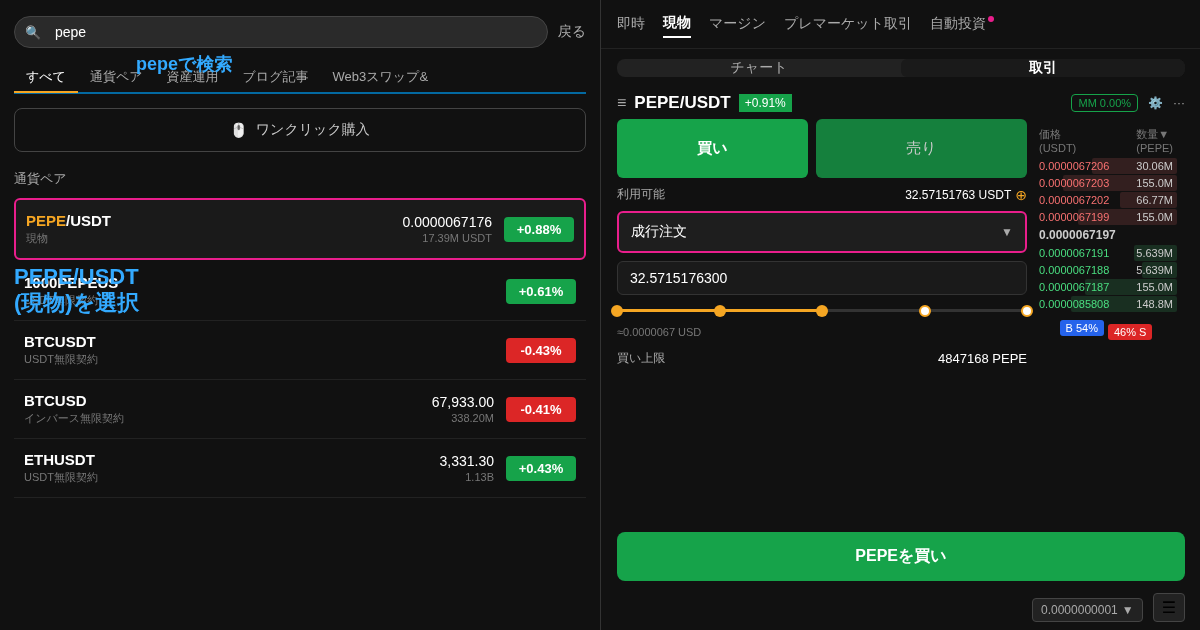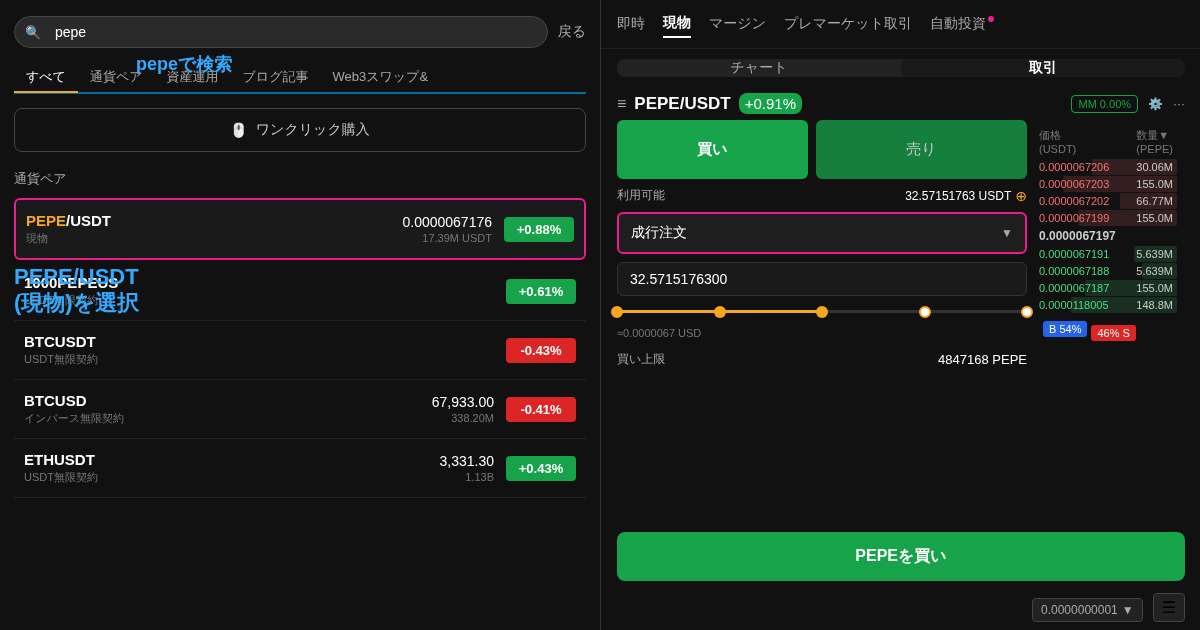--- a/index.html
+++ b/index.html
@@ -251,23 +251,23 @@
       gap: 8px;
     }
     .pair-title {
       font-size: 17px;
       font-weight: bold;
       color: #fff;
     }
     .pair-change-pos {
       background: #16a34a;
       color: #fff;
-      font-size: 15px;
+      font-size: 12px;
       padding: 2px 6px;
-      border-radius: 8px;
+      border-radius: 0;
     }
     .pair-header-right {
       display: flex;
       align-items: center;
       gap: 10px;
       font-size: 12px;
       color: #aaa;
     }
     .mm-badge {
       border: 1px solid #16a34a;
@@ -507,20 +507,21 @@
       font-size: 11px;
     }
 
     
     .pct-row {
       display: flex;
       align-items: center;
       gap: 4px;
       padding: 4px 8px;
       font-size: 11px;
+      justify-content: center;
     }
     .pct-blue {
       background: #2563eb;
       color: #fff;
       padding: 2px 6px;
       border-radius: 3px;
     }
     .pct-red {
       background: #dc2626;
       color: #fff;
@@ -785,21 +786,21 @@
           <div class="ob-row-wrap">
             <div class="ob-bar ob-bar-green" style="width:65%;"></div>
             <div class="ob-row-text">
               <span style="color:#4ade80;">0.0000067187</span>
               <span style="color:#ccc;">155.0M</span>
             </div>
           </div>
           <div class="ob-row-wrap">
             <div class="ob-bar ob-bar-green" style="width:75%;"></div>
             <div class="ob-row-text">
-              <span style="color:#4ade80;">0.0000118005</span>
+              <span style="color:#4ade80;">0.0000085808</span>
               <span style="color:#ccc;">148.8M</span>
             </div>
           </div>
         </div>
 
         <div class="pct-row">
           <span class="pct-blue">B 54%</span>
           <span class="pct-red"><span>46%</span> <span>S</span></span>
         </div>
       </div>

